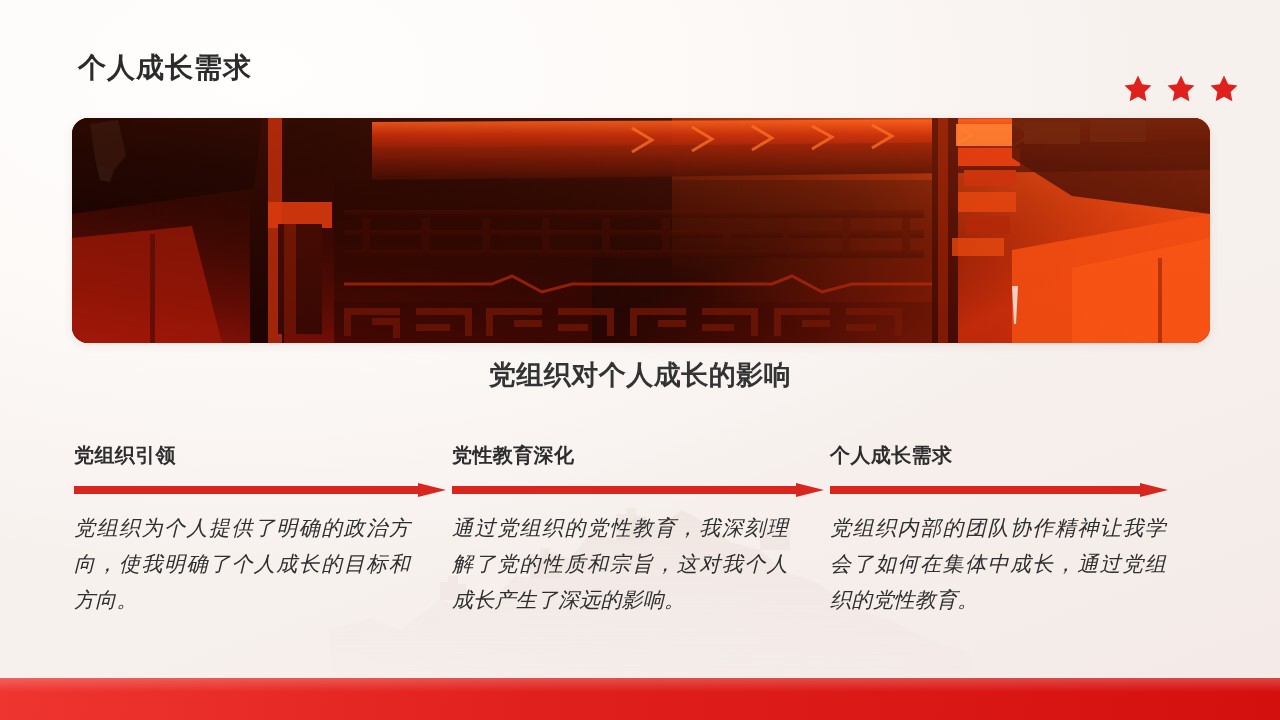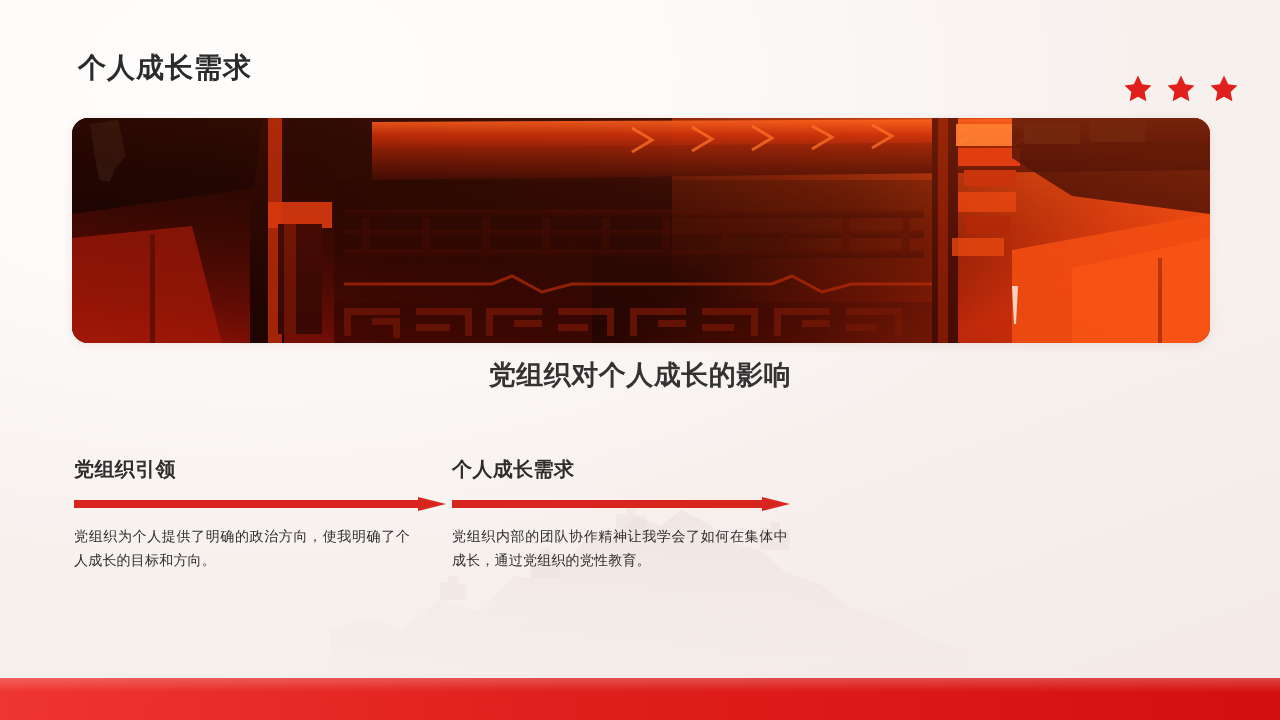--- a/index.html
+++ b/index.html
@@ -101,43 +101,43 @@
     left: 74px;
     top: 444px;
     width: 1134px;
     display: flex;
   }
   .col {
     width: 378px;
     position: relative;
     box-sizing: border-box;
     padding-right: 24px;
-    margin-top: 14px;
   }
   .col-title {
     font-size: 20px;
     font-weight: 700;
     color: #2d2d2d;
     letter-spacing: 0.4px;
     margin: 0 0 16px 0;
     line-height: 1.1;
   }
   .col-arrow {
     position: relative;
     height: 16px;
     margin-bottom: 12px;
   }
   .col-arrow svg { display: block; }
   .col-body {
-    font-size: 14px;
+    font-size: 21px;
     line-height: 1.72;
     color: #2f2f2f;
     letter-spacing: 0.2px;
     text-align: justify;
     width: 336px;
+    font-style: italic;
   }
 
   
   .bottom-band {
     position: absolute;
     left: 0;
     right: 0;
     bottom: 0;
     height: 42px;
     background: linear-gradient(95deg, #ef3530 0%, #e0201c 42%, #d4100f 100%);
@@ -352,20 +352,30 @@
       <div class="col-title">党组织引领</div>
       <div class="col-arrow">
         <svg width="372" height="16" viewBox="0 0 372 16">
           <rect x="0" y="4" width="344" height="8" fill="#d8261f"></rect>
           <path d="M344,1 L372,8 L344,15 Z" fill="#d8261f"></path>
         </svg>
       </div>
       <div class="col-body">党组织为个人提供了明确的政治方向，使我明确了个人成长的目标和方向。</div>
     </div>
 
+    <div class="col">
+      <div class="col-title">党性教育深化</div>
+      <div class="col-arrow">
+        <svg width="372" height="16" viewBox="0 0 372 16">
+          <rect x="0" y="4" width="344" height="8" fill="#d8261f"></rect>
+          <path d="M344,1 L372,8 L344,15 Z" fill="#d8261f"></path>
+        </svg>
+      </div>
+      <div class="col-body">通过党组织的党性教育，我深刻理解了党的性质和宗旨，这对我个人成长产生了深远的影响。</div>
+    </div>
 
     <div class="col">
       <div class="col-title">个人成长需求</div>
       <div class="col-arrow">
         <svg width="338" height="16" viewBox="0 0 338 16">
           <rect x="0" y="4" width="310" height="8" fill="#d8261f"></rect>
           <path d="M310,1 L338,8 L310,15 Z" fill="#d8261f"></path>
         </svg>
       </div>
       <div class="col-body">党组织内部的团队协作精神让我学会了如何在集体中成长，通过党组织的党性教育。</div>

